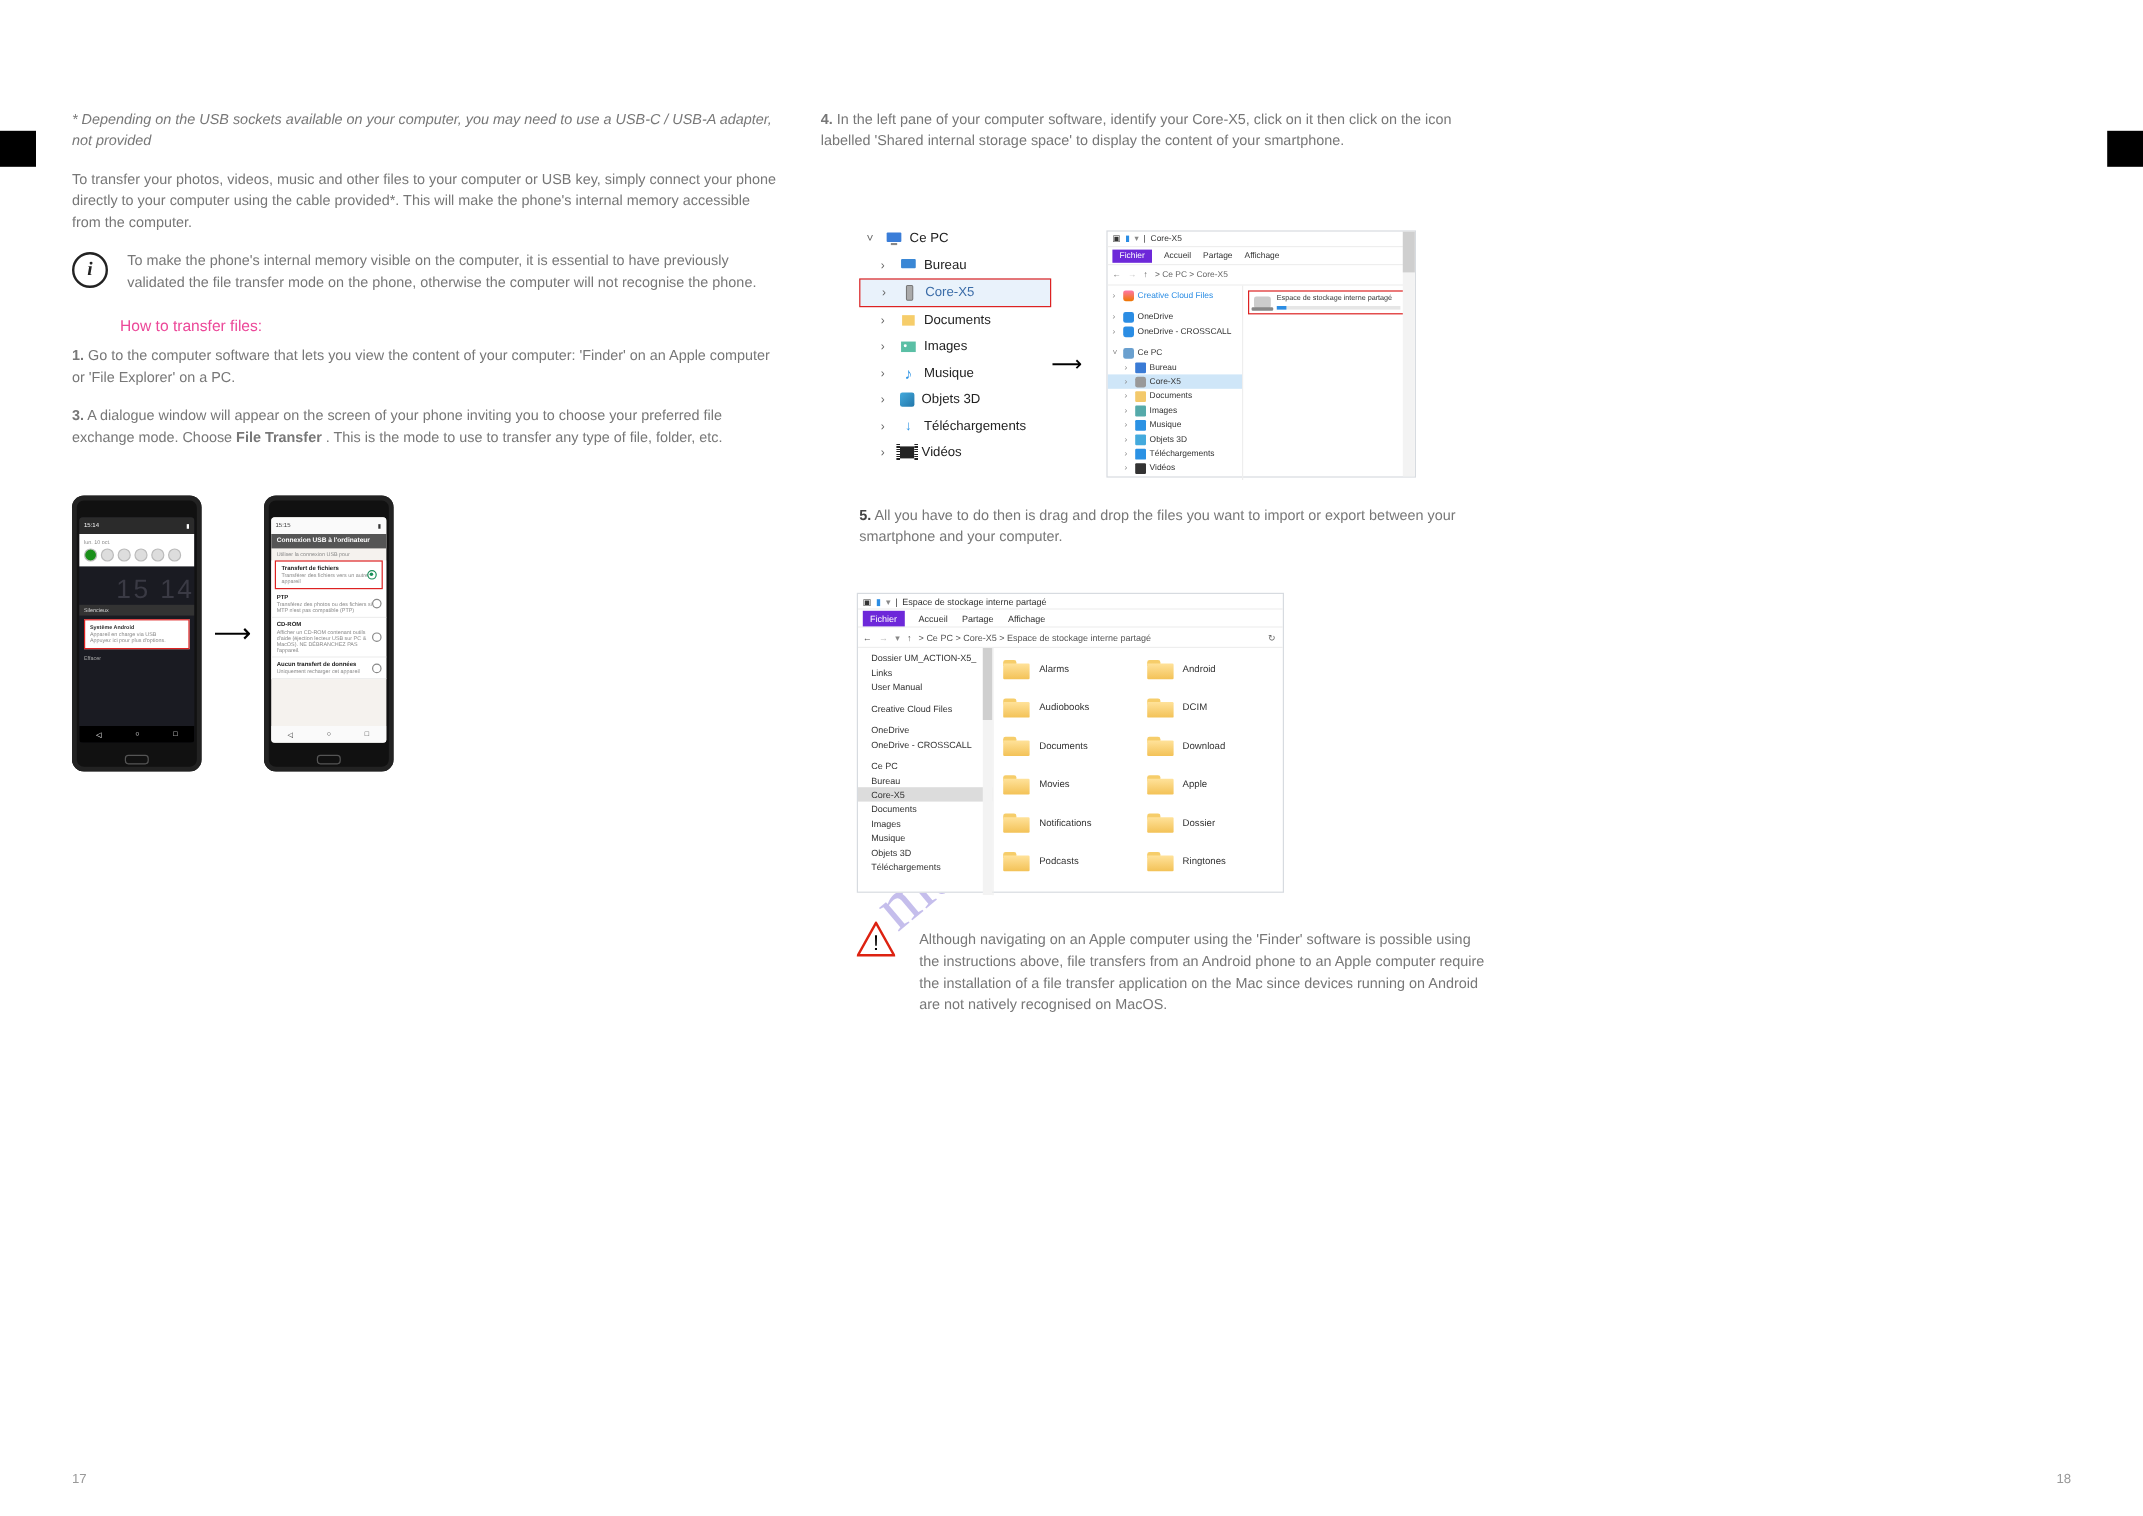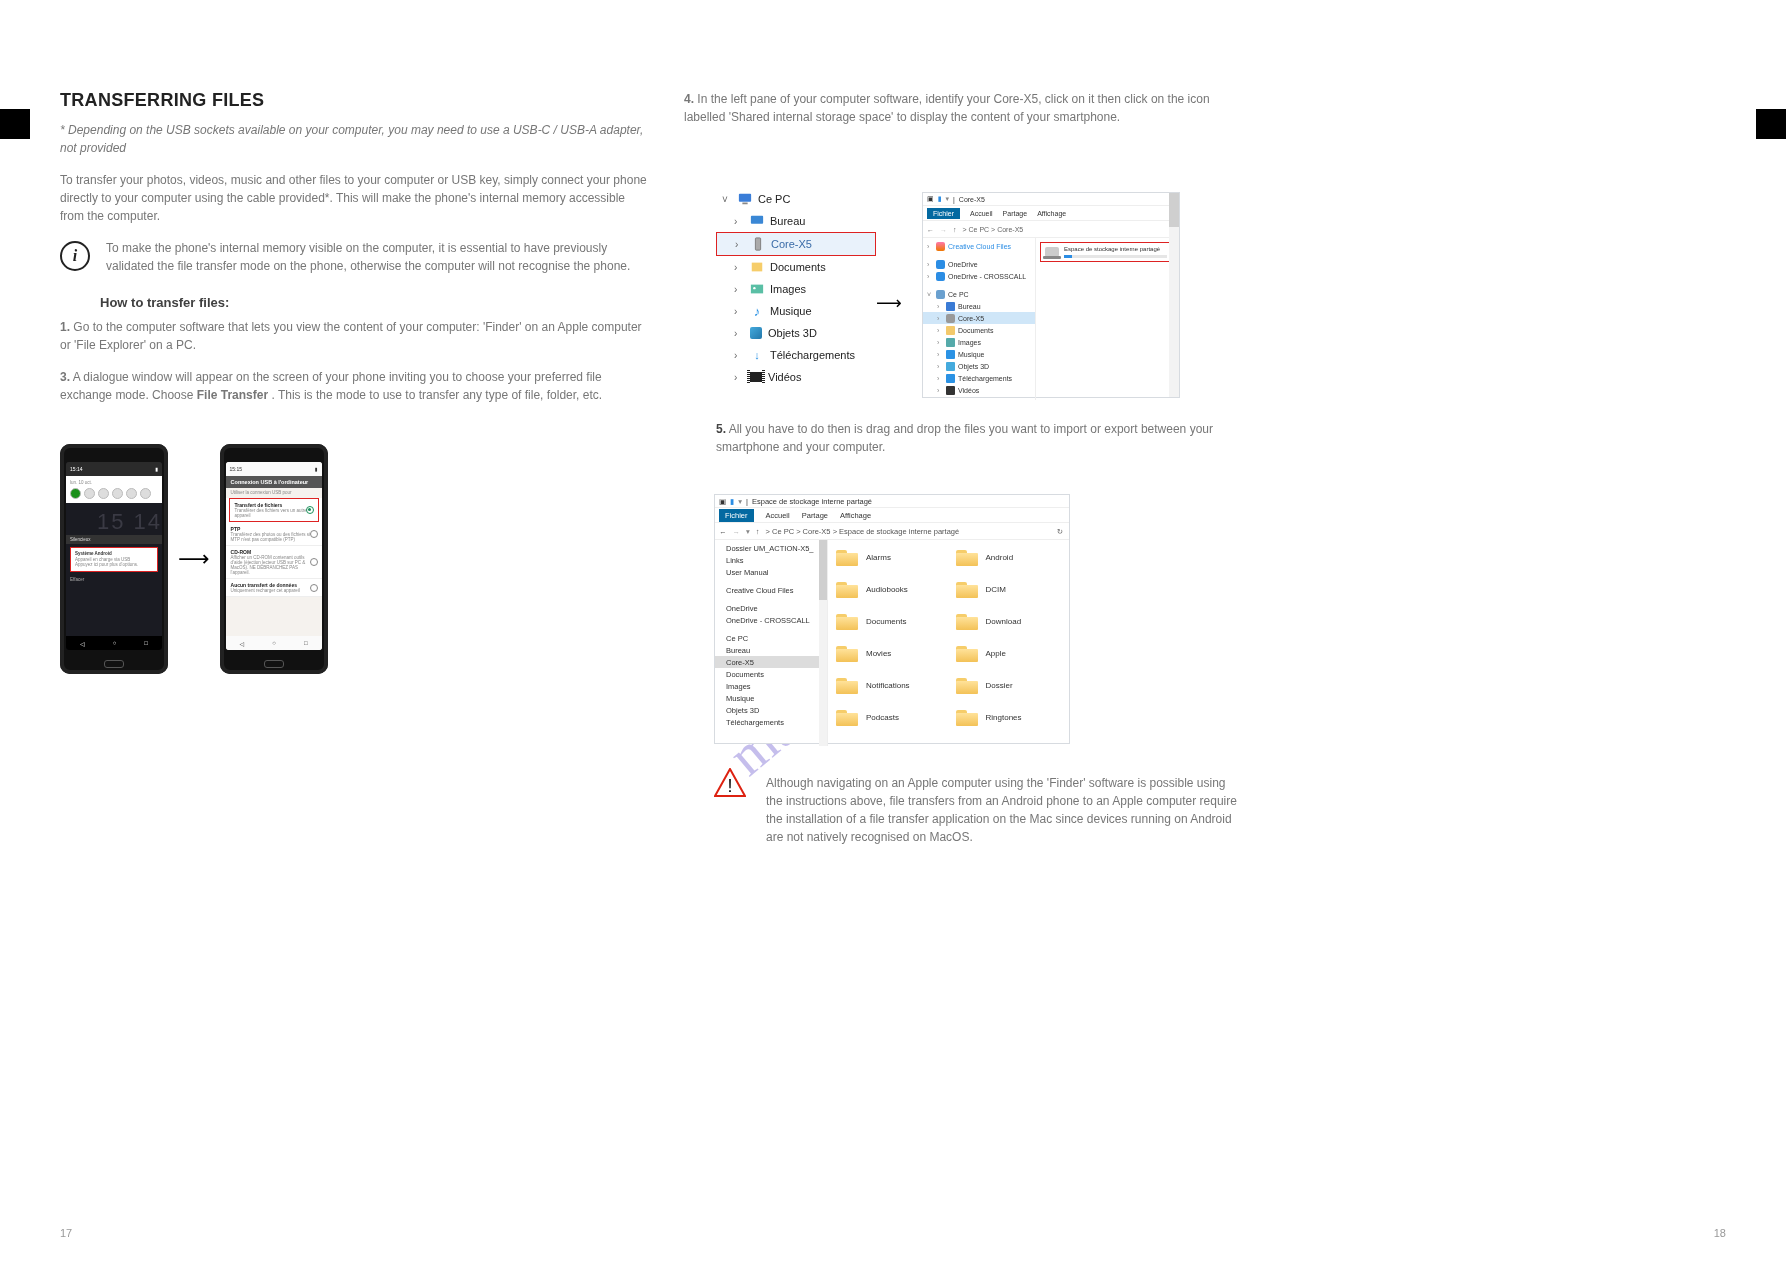--- a/index.html
+++ b/index.html
@@ -36,22 +36,22 @@
     letter-spacing: 0.3px;
   }
   .body-text {
     font-size: 12px;
     line-height: 1.5;
     color: #777;
     margin-bottom: 14px;
   }
   .subheading {
     font-size: 13px;
-    font-weight: bold;
-    color: #404040;
+    font-weight: normal;
+    color: #ec4899;
     margin-top: 20px;
     margin-bottom: 8px;
     padding-left: 40px;
   }
   .info-row {
     display: flex;
     align-items: flex-start;
     gap: 16px;
     margin-top: 8px;
   }
@@ -230,21 +230,21 @@
     background: #fff;
     font-size: 7px;
     color: #333;
   }
   .ew-titlebar {
     height: 12px; display:flex; align-items:center; gap:4px; padding:0 4px; border-bottom:1px solid #eee;
   }
   .ew-tabbar {
     height: 14px; display:flex; align-items:center; gap:10px; padding:0 4px; border-bottom:1px solid #eee;
   }
-  .ew-tab-active { background:#0369a1; color:#fff; padding:2px 6px; }
+  .ew-tab-active { background:#6d28d9; color:#fff; padding:2px 6px; }
   .ew-nav {
     height: 16px; display:flex; align-items:center; gap:6px; padding:0 4px; border-bottom:1px solid #eee; color:#666;
   }
   .ew-body { display:flex; height: calc(100% - 42px); }
   .ew-side {
     width: 112px; border-right:1px solid #eee; overflow:hidden; padding:2px 0;
   }
   .ew-side .srow { display:flex; align-items:center; height:12px; padding:0 4px; gap:3px; }
   .ew-side .srow.sel { background:#cfe6f8; }
   .ew-side .scaret { width:6px; color:#888; }
@@ -378,21 +378,20 @@
 </style>
 </head>
 <body>
 
 <div class="black-tab left"></div>
 <div class="black-tab right"></div>
 
 <div class="watermark">manualshive.com</div>
 
 <div class="left-page">
-  <div class="section-title">TRANSFERRING FILES</div>
   <div class="body-text" style="font-style:italic;">
     <span>*</span>
     <span>Depending on the USB sockets available on your computer, you may need to use a USB-C / USB-A adapter, not provided</span>
   </div>
   <div class="body-text">To transfer your photos, videos, music and other files to your computer or USB key, simply connect your phone directly to your computer using the cable provided*. This will make the phone's internal memory accessible from the computer.</div>
   <div class="info-row">
     <div class="info-icon-circle">i</div>
     <div class="body-text" style="margin:0;">To make the phone's internal memory visible on the computer, it is essential to have previously validated the file transfer mode on the phone, otherwise the computer will not recognise the phone.</div>
   </div>
 

